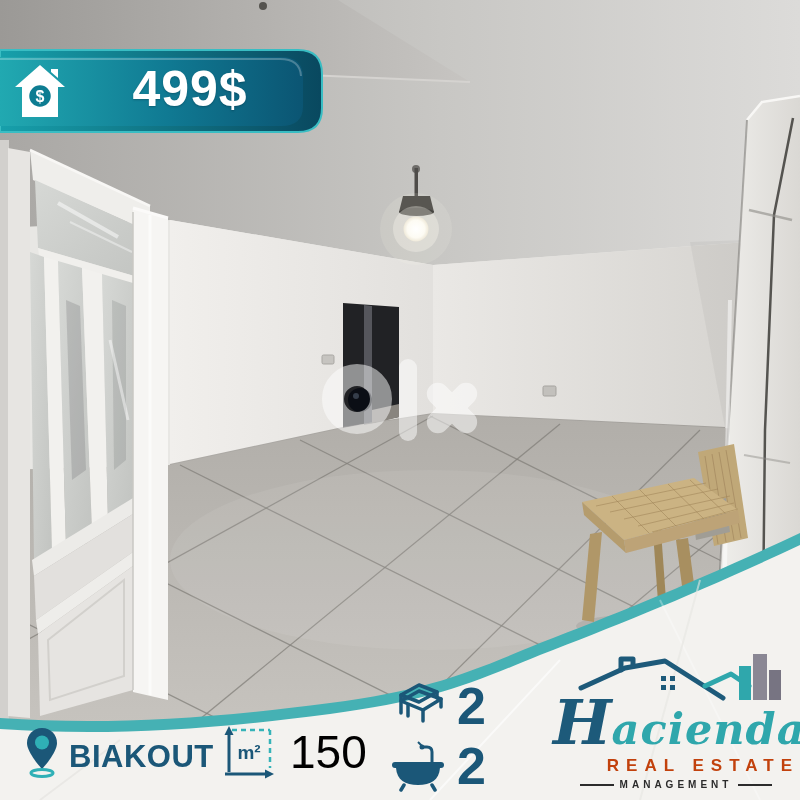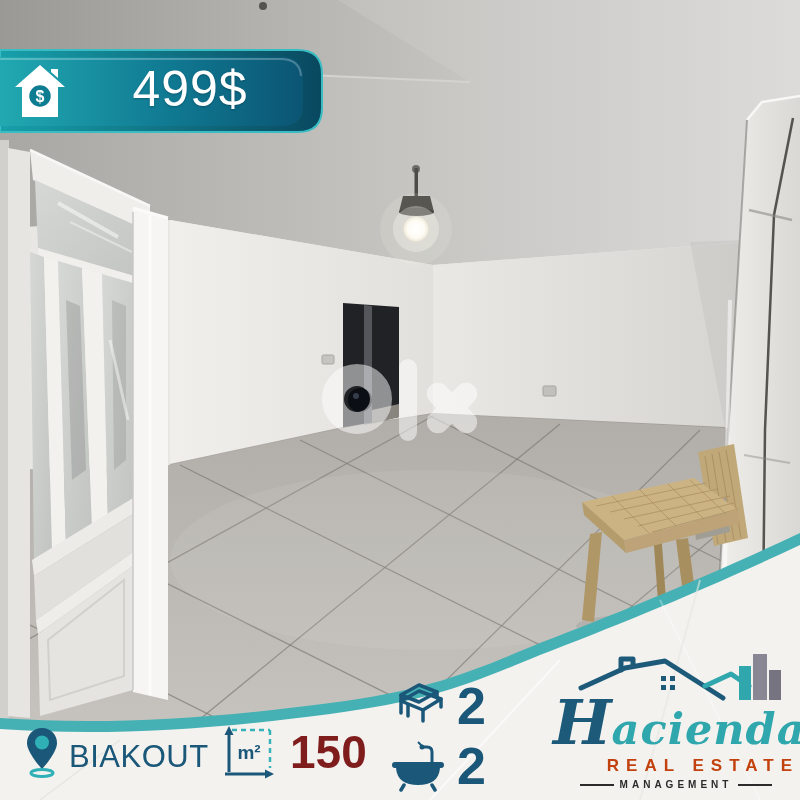--- a/index.html
+++ b/index.html
@@ -1,24 +1,24 @@
 <!DOCTYPE html>
 <html><head>
 <meta charset="utf-8">
 <style>
   html,body{margin:0;padding:0;background:#777;}
   #stage{position:relative;width:800px;height:800px;overflow:hidden;
          font-family:"Liberation Sans",sans-serif;background:#e8e7e4;}
   #scene{position:absolute;left:0;top:0;}
   .ov{position:absolute;display:flex;align-items:center;}
   .price-text{position:absolute;left:88px;top:60px;width:204px;text-align:center;
-    font-size:50px;font-weight:normal;color:#ffffff;letter-spacing:1px;
+    font-size:50px;font-weight:bold;color:#ffffff;letter-spacing:1px;
     text-shadow:0 1px 2px rgba(0,40,55,.35);}
-  .loc-text{font-size:31px;font-weight:normal;color:#1b5778;letter-spacing:.5px;}
-  .num-mid{font-size:46px;font-weight:bold;color:#7f1d1d;}
+  .loc-text{font-size:31px;font-weight:bold;color:#1b5778;letter-spacing:.5px;}
+  .num-mid{font-size:46px;font-weight:normal;color:#000000;}
   .num-big{font-size:52px;font-weight:bold;color:#1b5778;line-height:1;}
   .m2-label{font-size:19px;font-weight:bold;fill:#1b5778;}
   #logo{position:absolute;left:553px;top:646px;width:246px;text-align:right;}
   #logo .name{margin-top:-16px;line-height:1;white-space:nowrap;}
   #logo .name .h{font-family:"DejaVu Serif",serif;font-style:italic;font-weight:bold;
      font-size:62px;color:#1d5a7a;}
   #logo .name .rest{font-family:"DejaVu Serif",serif;font-style:italic;font-weight:bold;
      font-size:43px;color:#2fa7ac;letter-spacing:1px;}
   #logo .line1{margin-top:2px;font-size:17px;letter-spacing:7px;color:#c2410c;font-weight:bold;}
   #logo .line2{margin-top:3px;display:flex;align-items:center;justify-content:center;gap:6px;}

